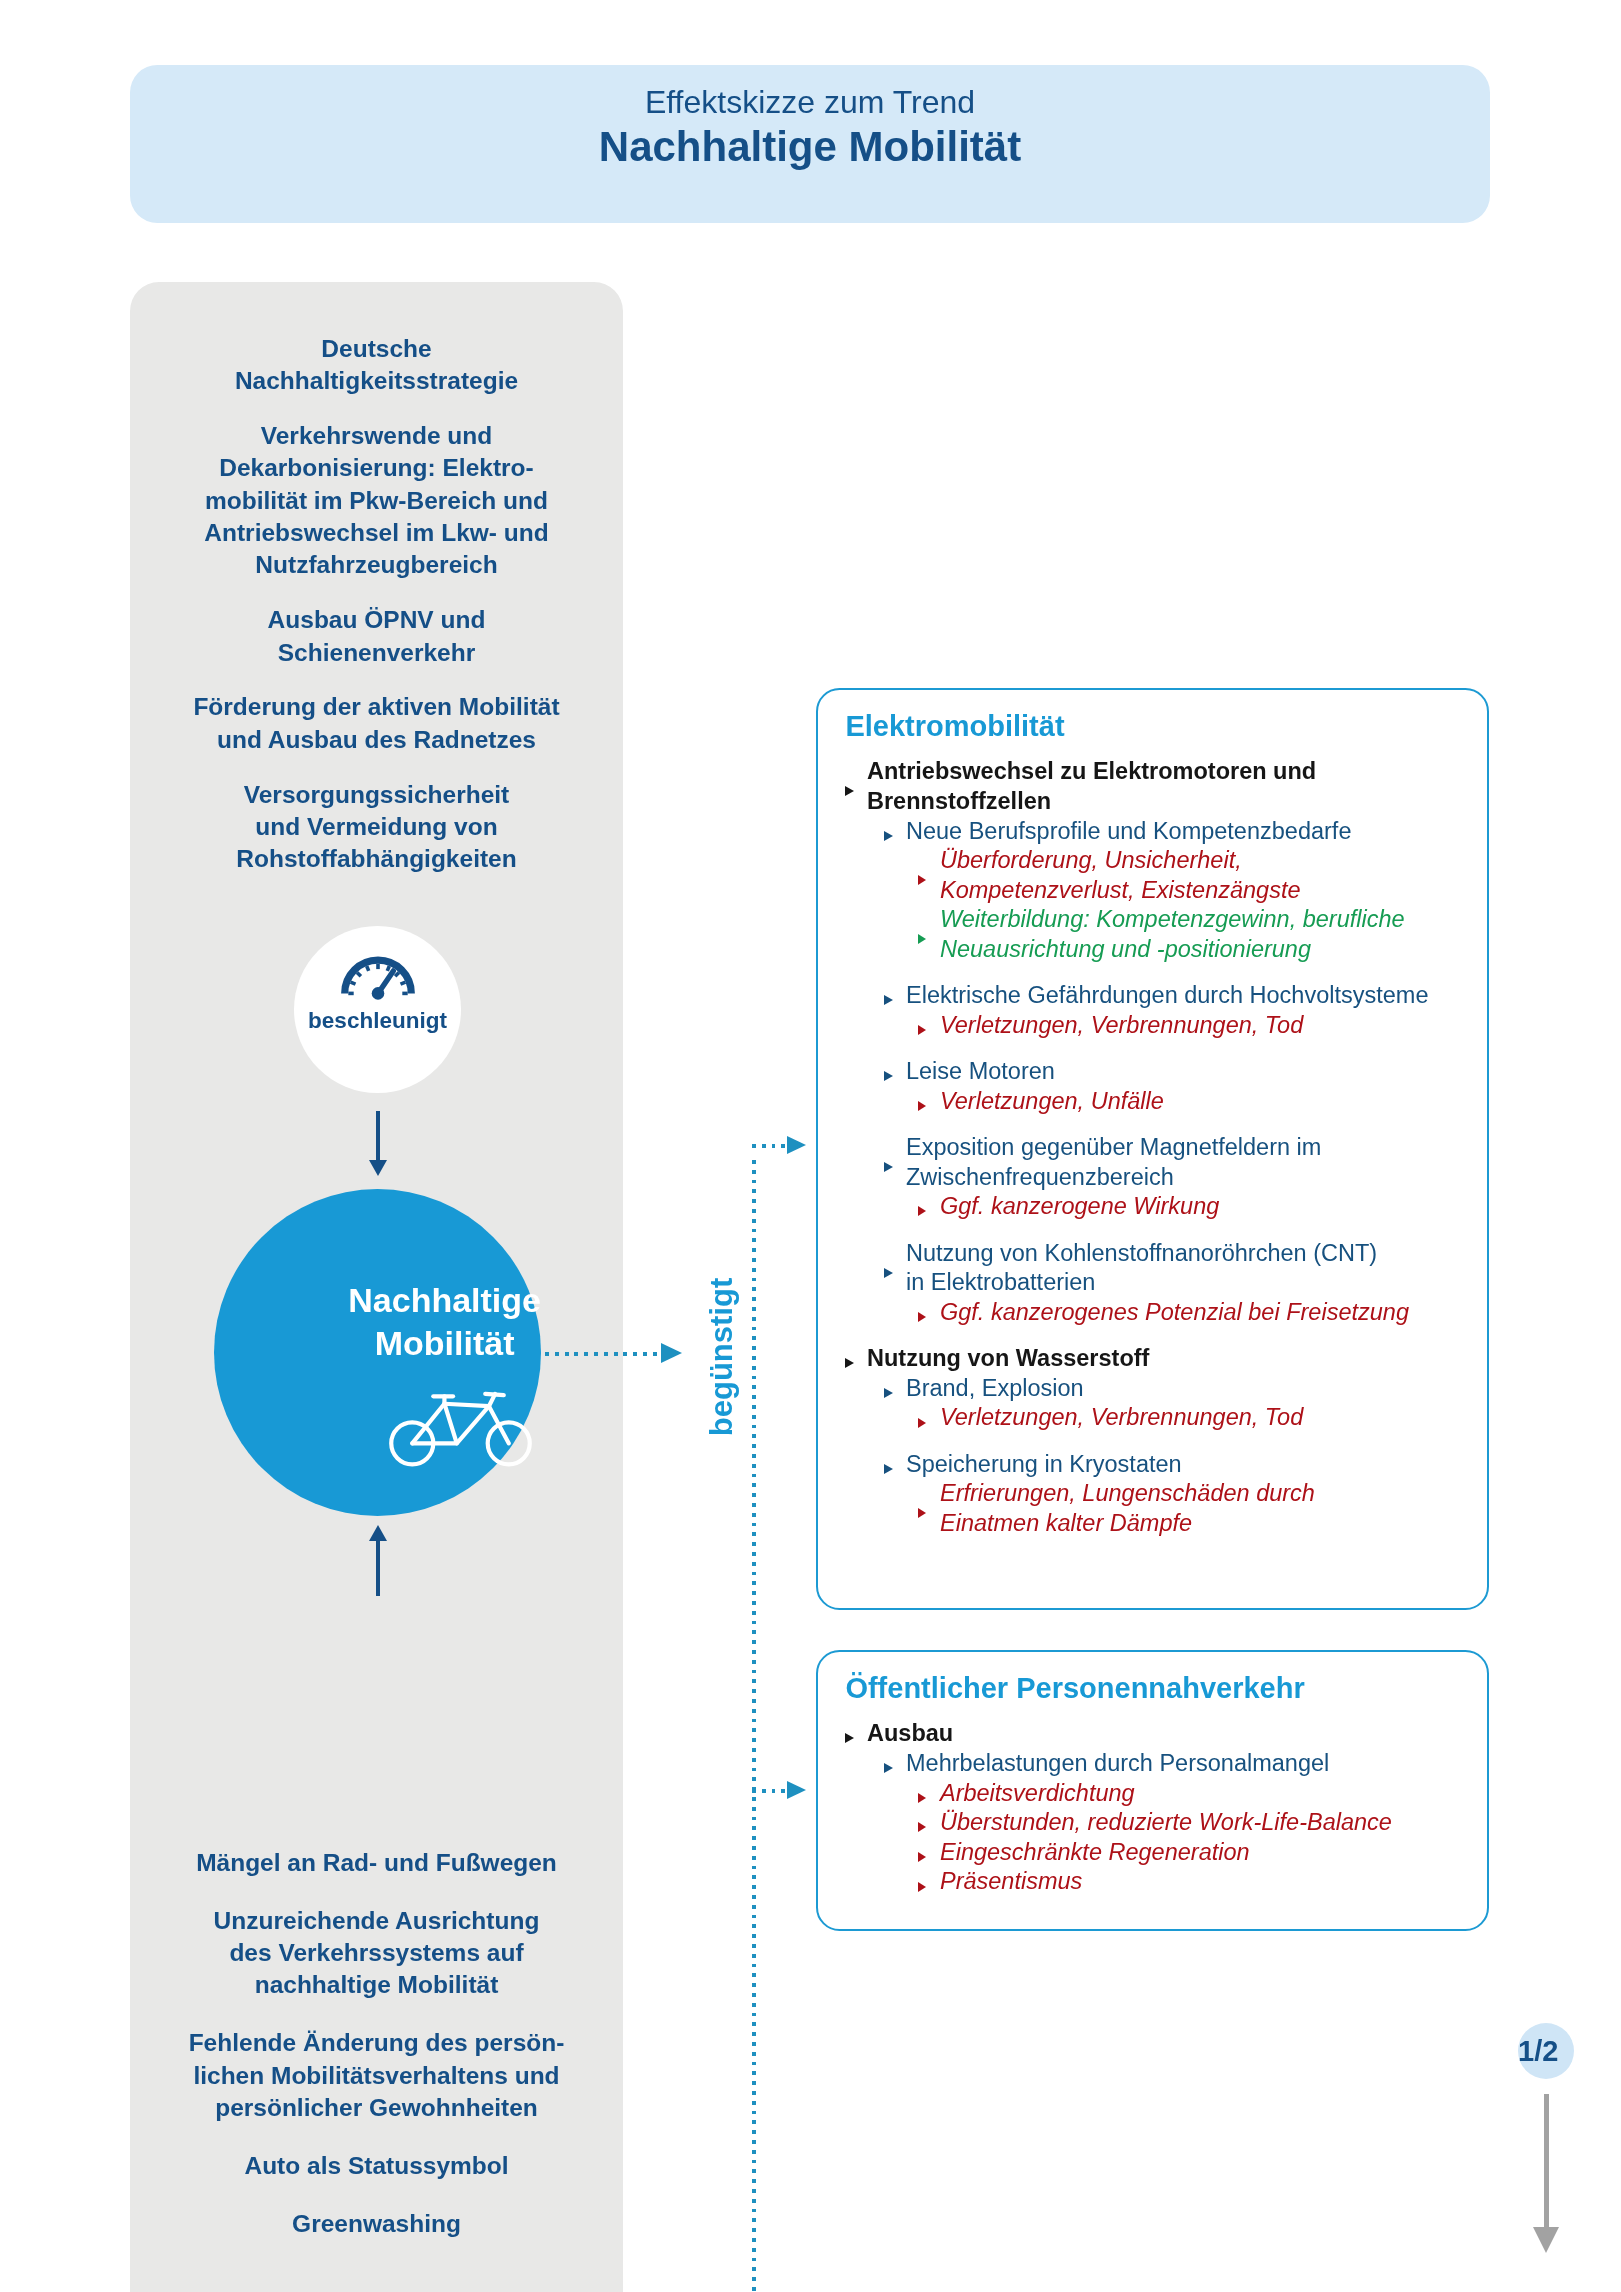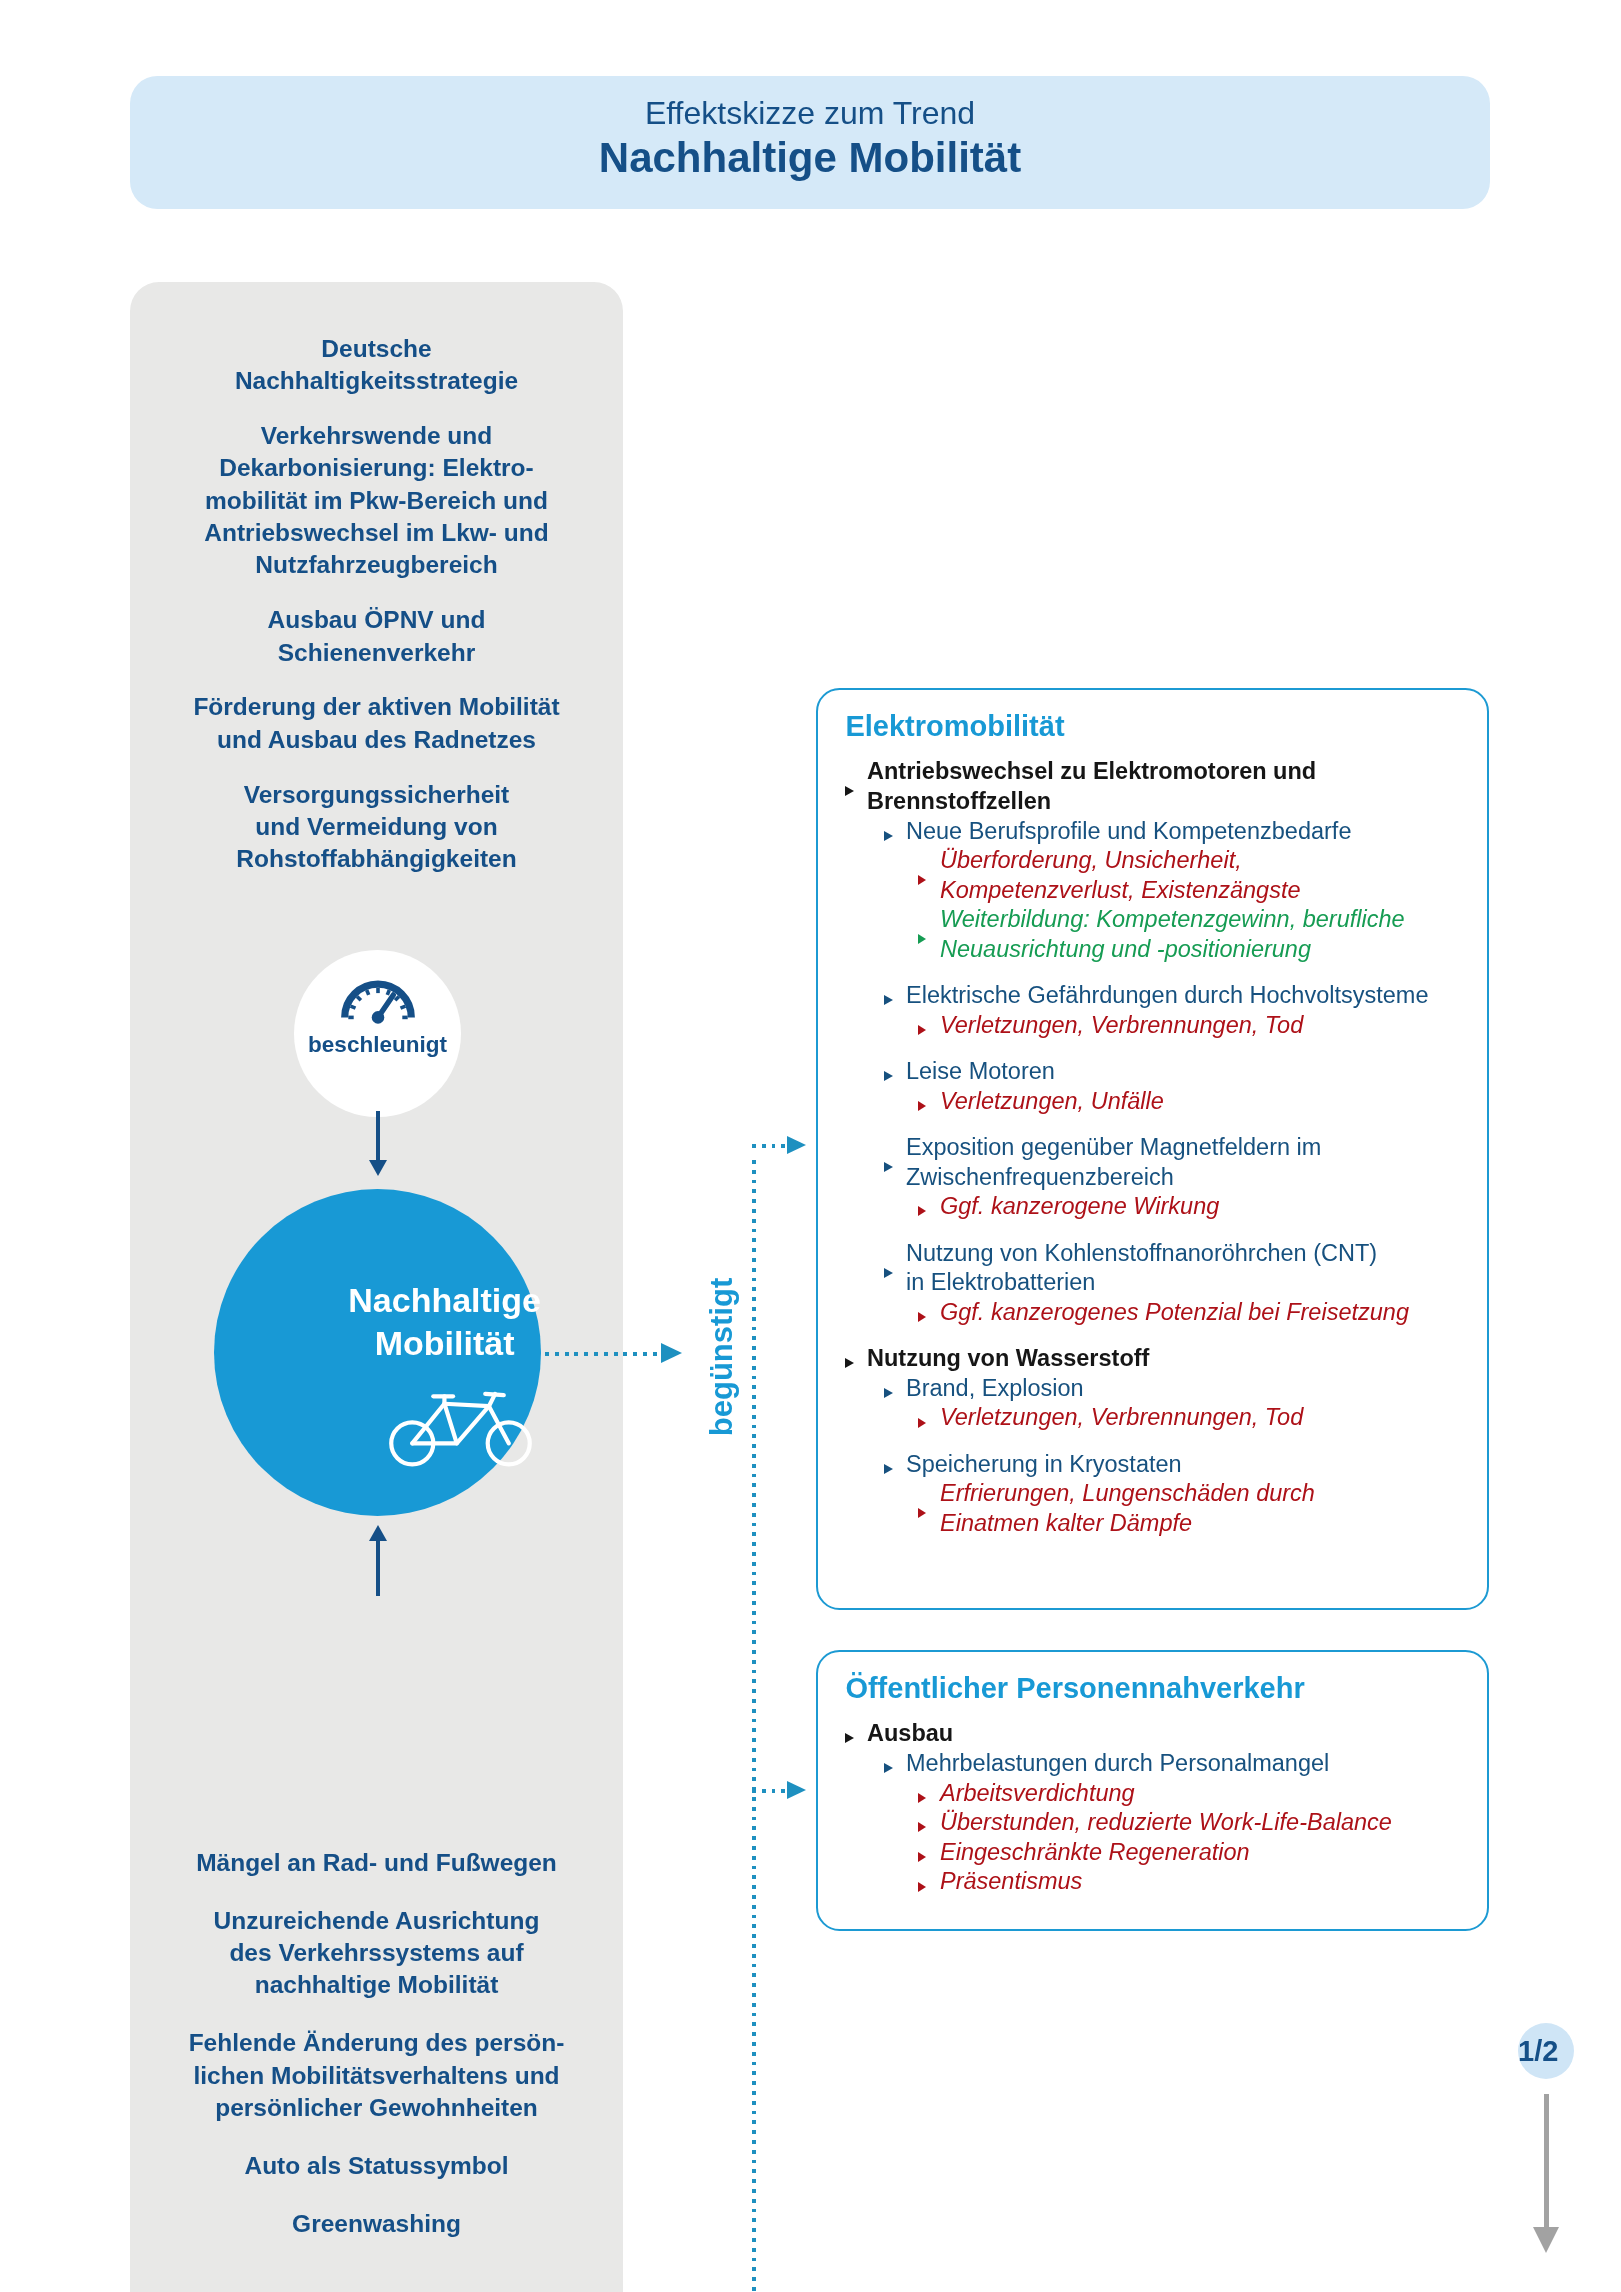--- a/index.html
+++ b/index.html
@@ -1,37 +1,37 @@
 <!DOCTYPE html>
 <html><head>
 <meta charset="utf-8">
 <style>
   html,body{margin:0;padding:0;background:#ffffff;}
   .page{position:relative;width:1621px;height:2293px;background:#ffffff;overflow:hidden;
         font-family:"Liberation Sans",sans-serif;}
 
   
-  .header-band{position:absolute;left:130px;top:76px;width:1360px;height:133px;
+  .header-band{position:absolute;left:130px;top:65px;width:1360px;height:158px;
     background:#d5e9f8;border-radius:27.4px;text-align:center;box-sizing:border-box;padding-top:16.7px;}
   .header-kicker{font-size:32px;color:#154f87;line-height:1.25;}
   .header-title{font-size:42px;font-weight:bold;color:#154f87;line-height:1.2;}
 
   
   .left-panel{position:absolute;left:130px;top:282px;width:493px;height:2010px;
     background:#e8e8e7;border-radius:29px 29px 0 0;}
   .panel-text{position:absolute;left:130px;width:493px;box-sizing:border-box;
     padding:0 33px;text-align:center;color:#154f87;font-weight:bold;font-size:24.5px;line-height:1.32;}
   .panel-text p{margin:0 0 22.5px 0;white-space:pre-line;}
   .drivers-block{top:333px;}
   .brakes-block{top:1847px;}
 
   
   .gauge-circle{position:absolute;width:167px;height:167px;border-radius:50%;background:#ffffff;
     display:flex;flex-direction:column;align-items:center;box-sizing:border-box;padding-top:19.6px;}
-  .gauge-accel{left:294px;top:950px;}
+  .gauge-accel{left:294px;top:926px;}
   .gauge-brake{left:294px;top:1627px;}
   .gauge-label{font-size:22.5px;font-weight:bold;color:#154f87;margin-top:1px;}
 
   
   .solid-arrow{position:absolute;width:21.6px;display:flex;flex-direction:column;align-items:center;}
   .arrow-down{left:367px;top:1111px;}
   .arrow-up{left:367px;top:1525px;}
   .solid-arrow .shaft{width:3.9px;height:49px;background:#154f87;}
   .solid-arrow .head-down{width:0;height:0;border-left:9.8px solid transparent;
     border-right:9.8px solid transparent;border-top:16.7px solid #154f87;}

